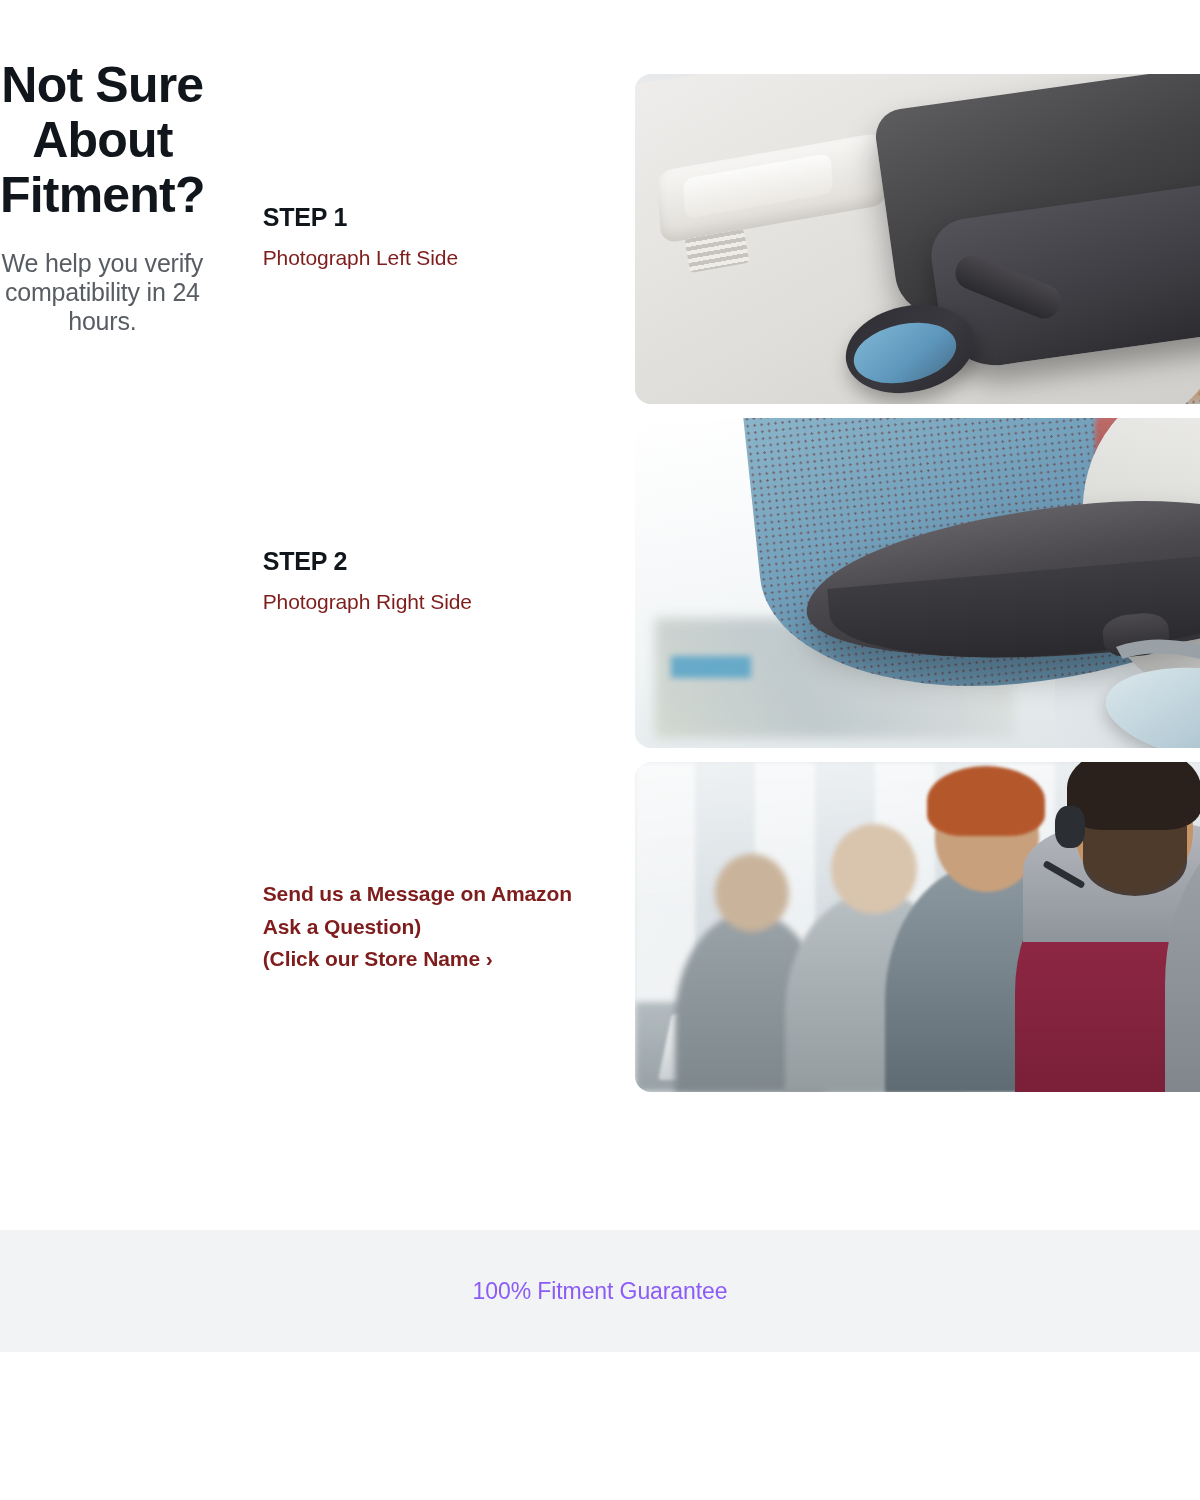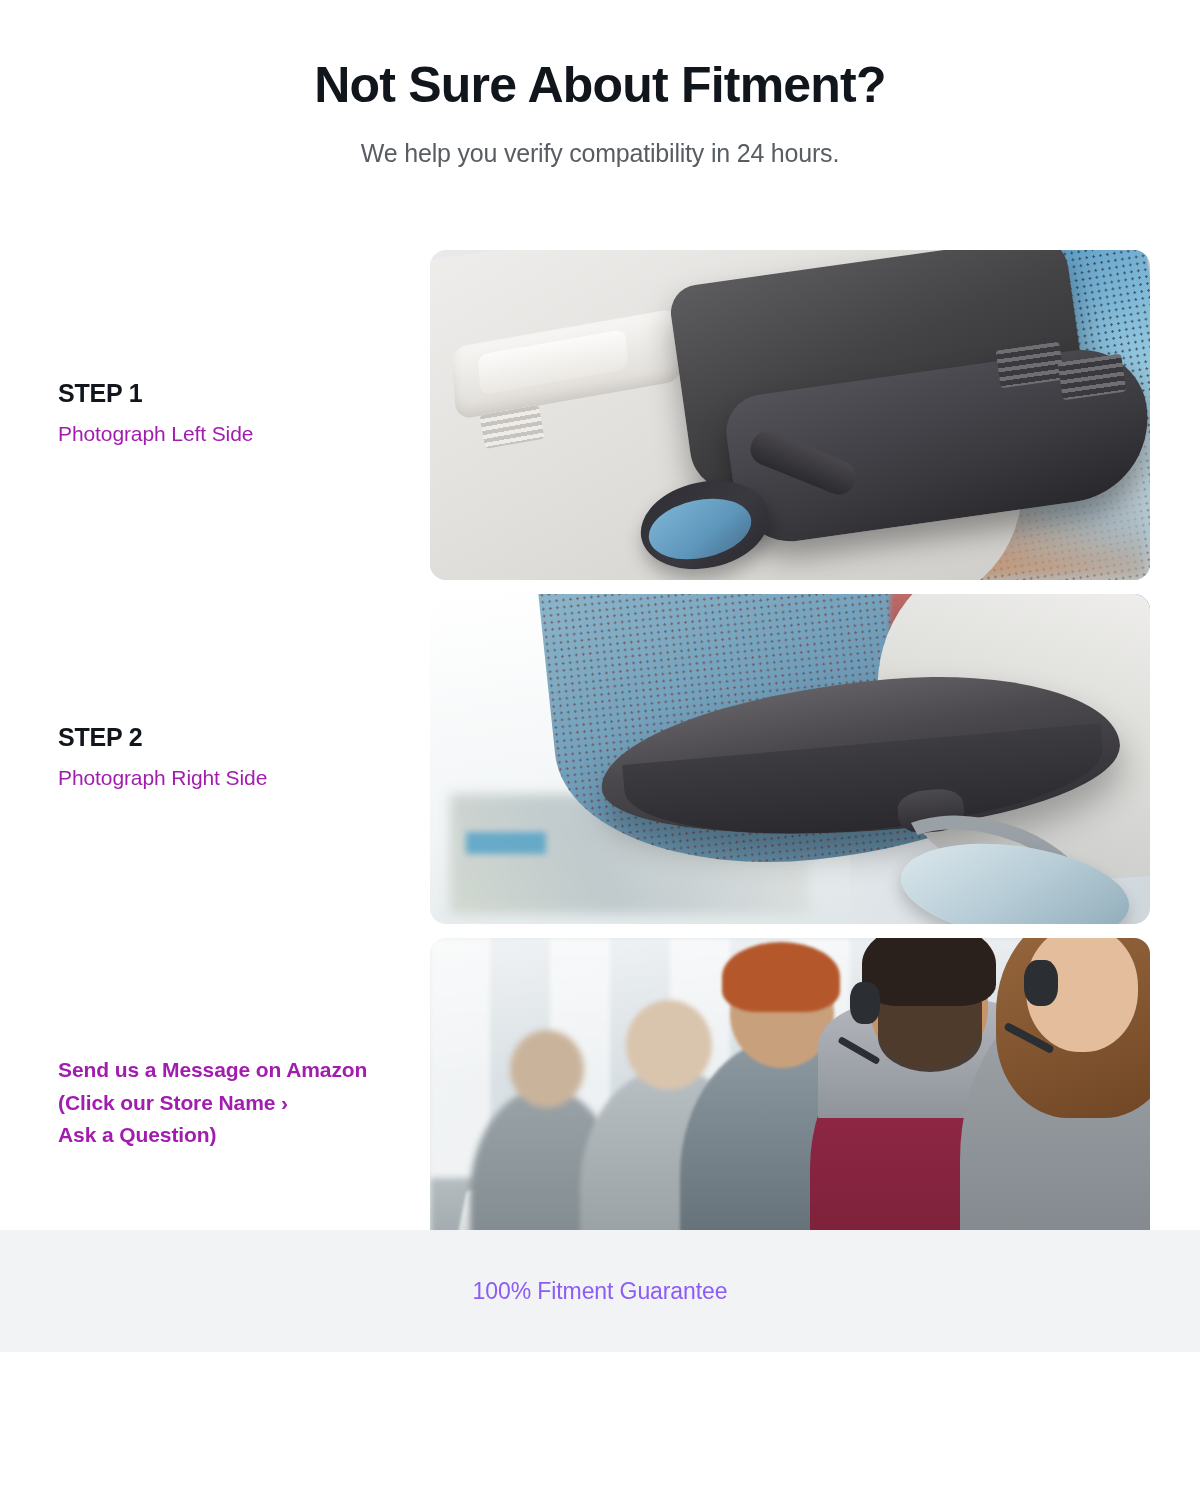--- a/index.html
+++ b/index.html
@@ -14,21 +14,21 @@
     color: #1a1a1a;
     overflow: hidden;
     position: relative;
   }
 
   .page {
     width: 1200px;
     height: 1352px;
     position: relative;
     display: flex;
-    flex-direction: column;
+    flex-direction: row;
   }
 
   
   .header {
     padding-top: 58px;
     text-align: center;
   }
   .title {
     font-size: 50px;
     font-weight: 700;
@@ -67,21 +67,21 @@
   .step-label {
     font-size: 25px;
     font-weight: 700;
     color: #11161c;
     letter-spacing: -0.2px;
     margin-bottom: 10px;
   }
   .step-desc {
     font-size: 21px;
     font-weight: 400;
-    color: #a21caf;
+    color: #7f1d1d;
     line-height: 1.55;
     letter-spacing: -0.1px;
   }
   .step-desc .sub-line {
     display: block;
     font-weight: bold;
   }
 
   .step-media {
     width: 720px;
@@ -442,22 +442,22 @@
         <div class="nub"></div>
         <div class="mirror-arm"></div>
         <div class="mirror-glass"></div>
       </div>
     </div>
 
     <div class="step-row">
       <div class="step-text">
         <div class="step-desc">
           <span class="sub-line">Send us a Message on Amazon</span>
+          <span class="sub-line">Ask a Question)</span>
           <span class="sub-line">(Click our Store Name ›</span>
-          <span class="sub-line">Ask a Question)</span>
         </div>
       </div>
       <div class="step-media img3">
         <div class="office"></div>
         <div class="desk"></div>
         <div class="laptop"></div>
         <div class="laptop2"></div>
         <div class="p p1"></div>
         <div class="h1"></div>
         <div class="p p2"></div>

